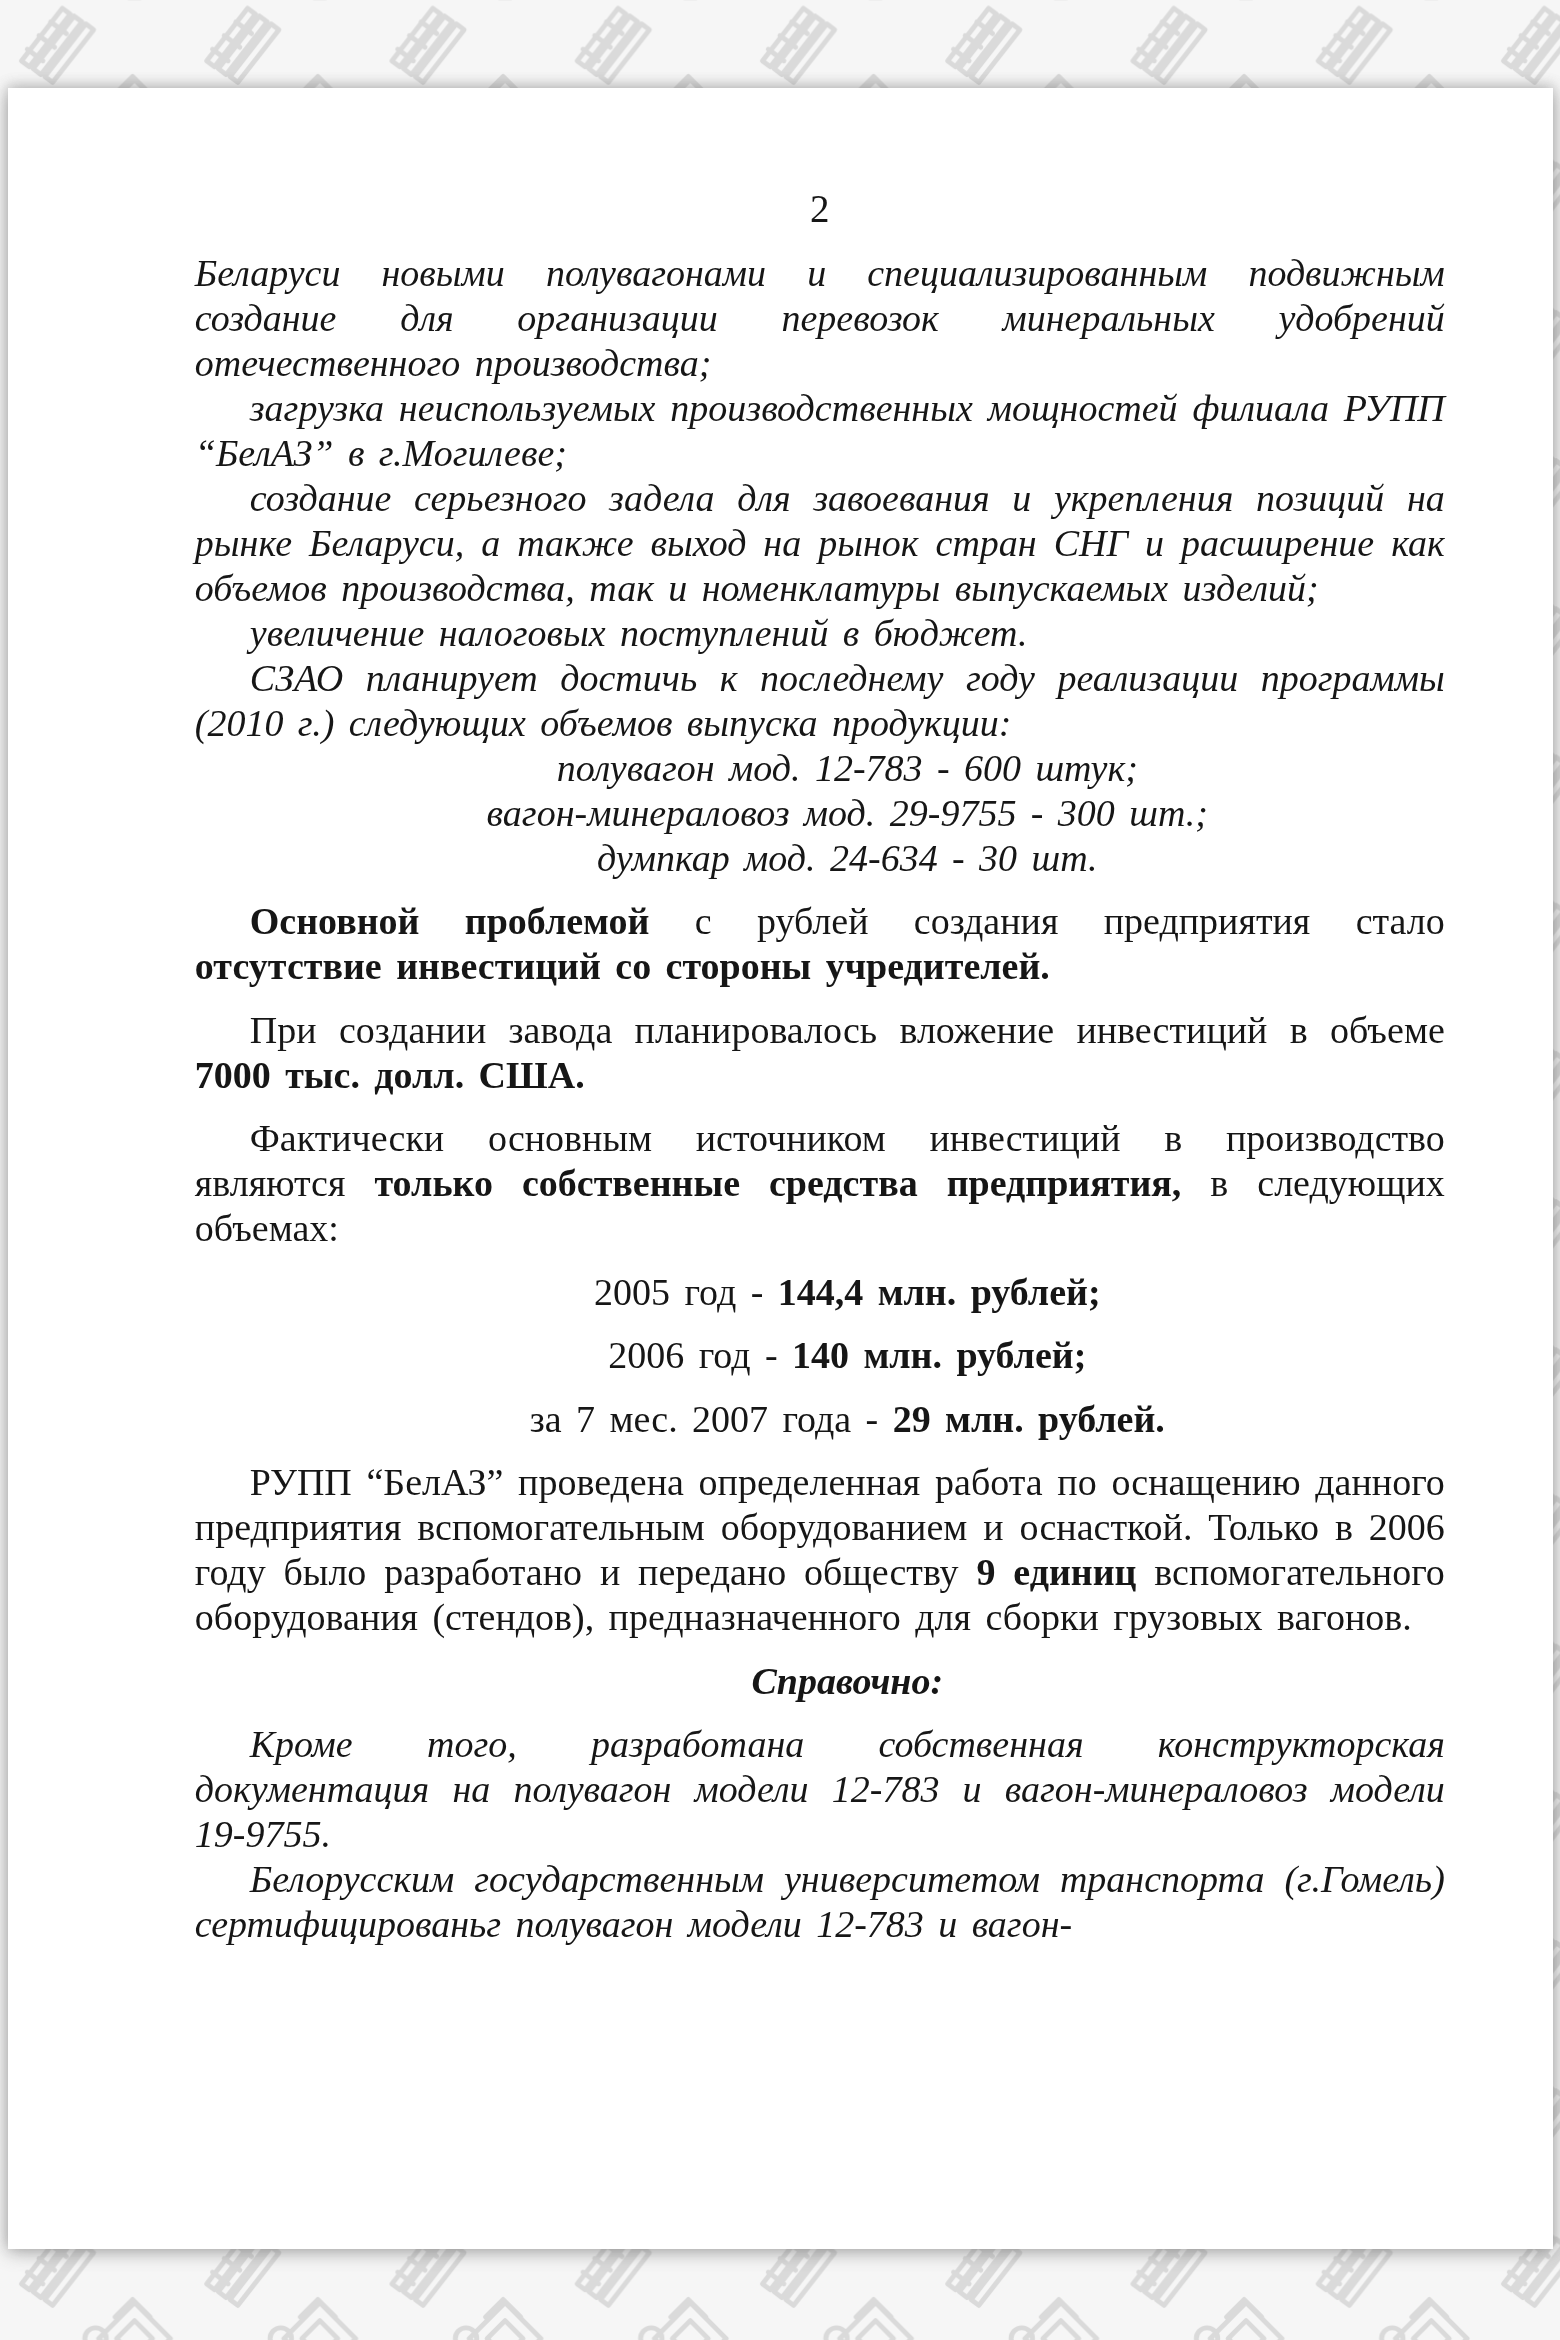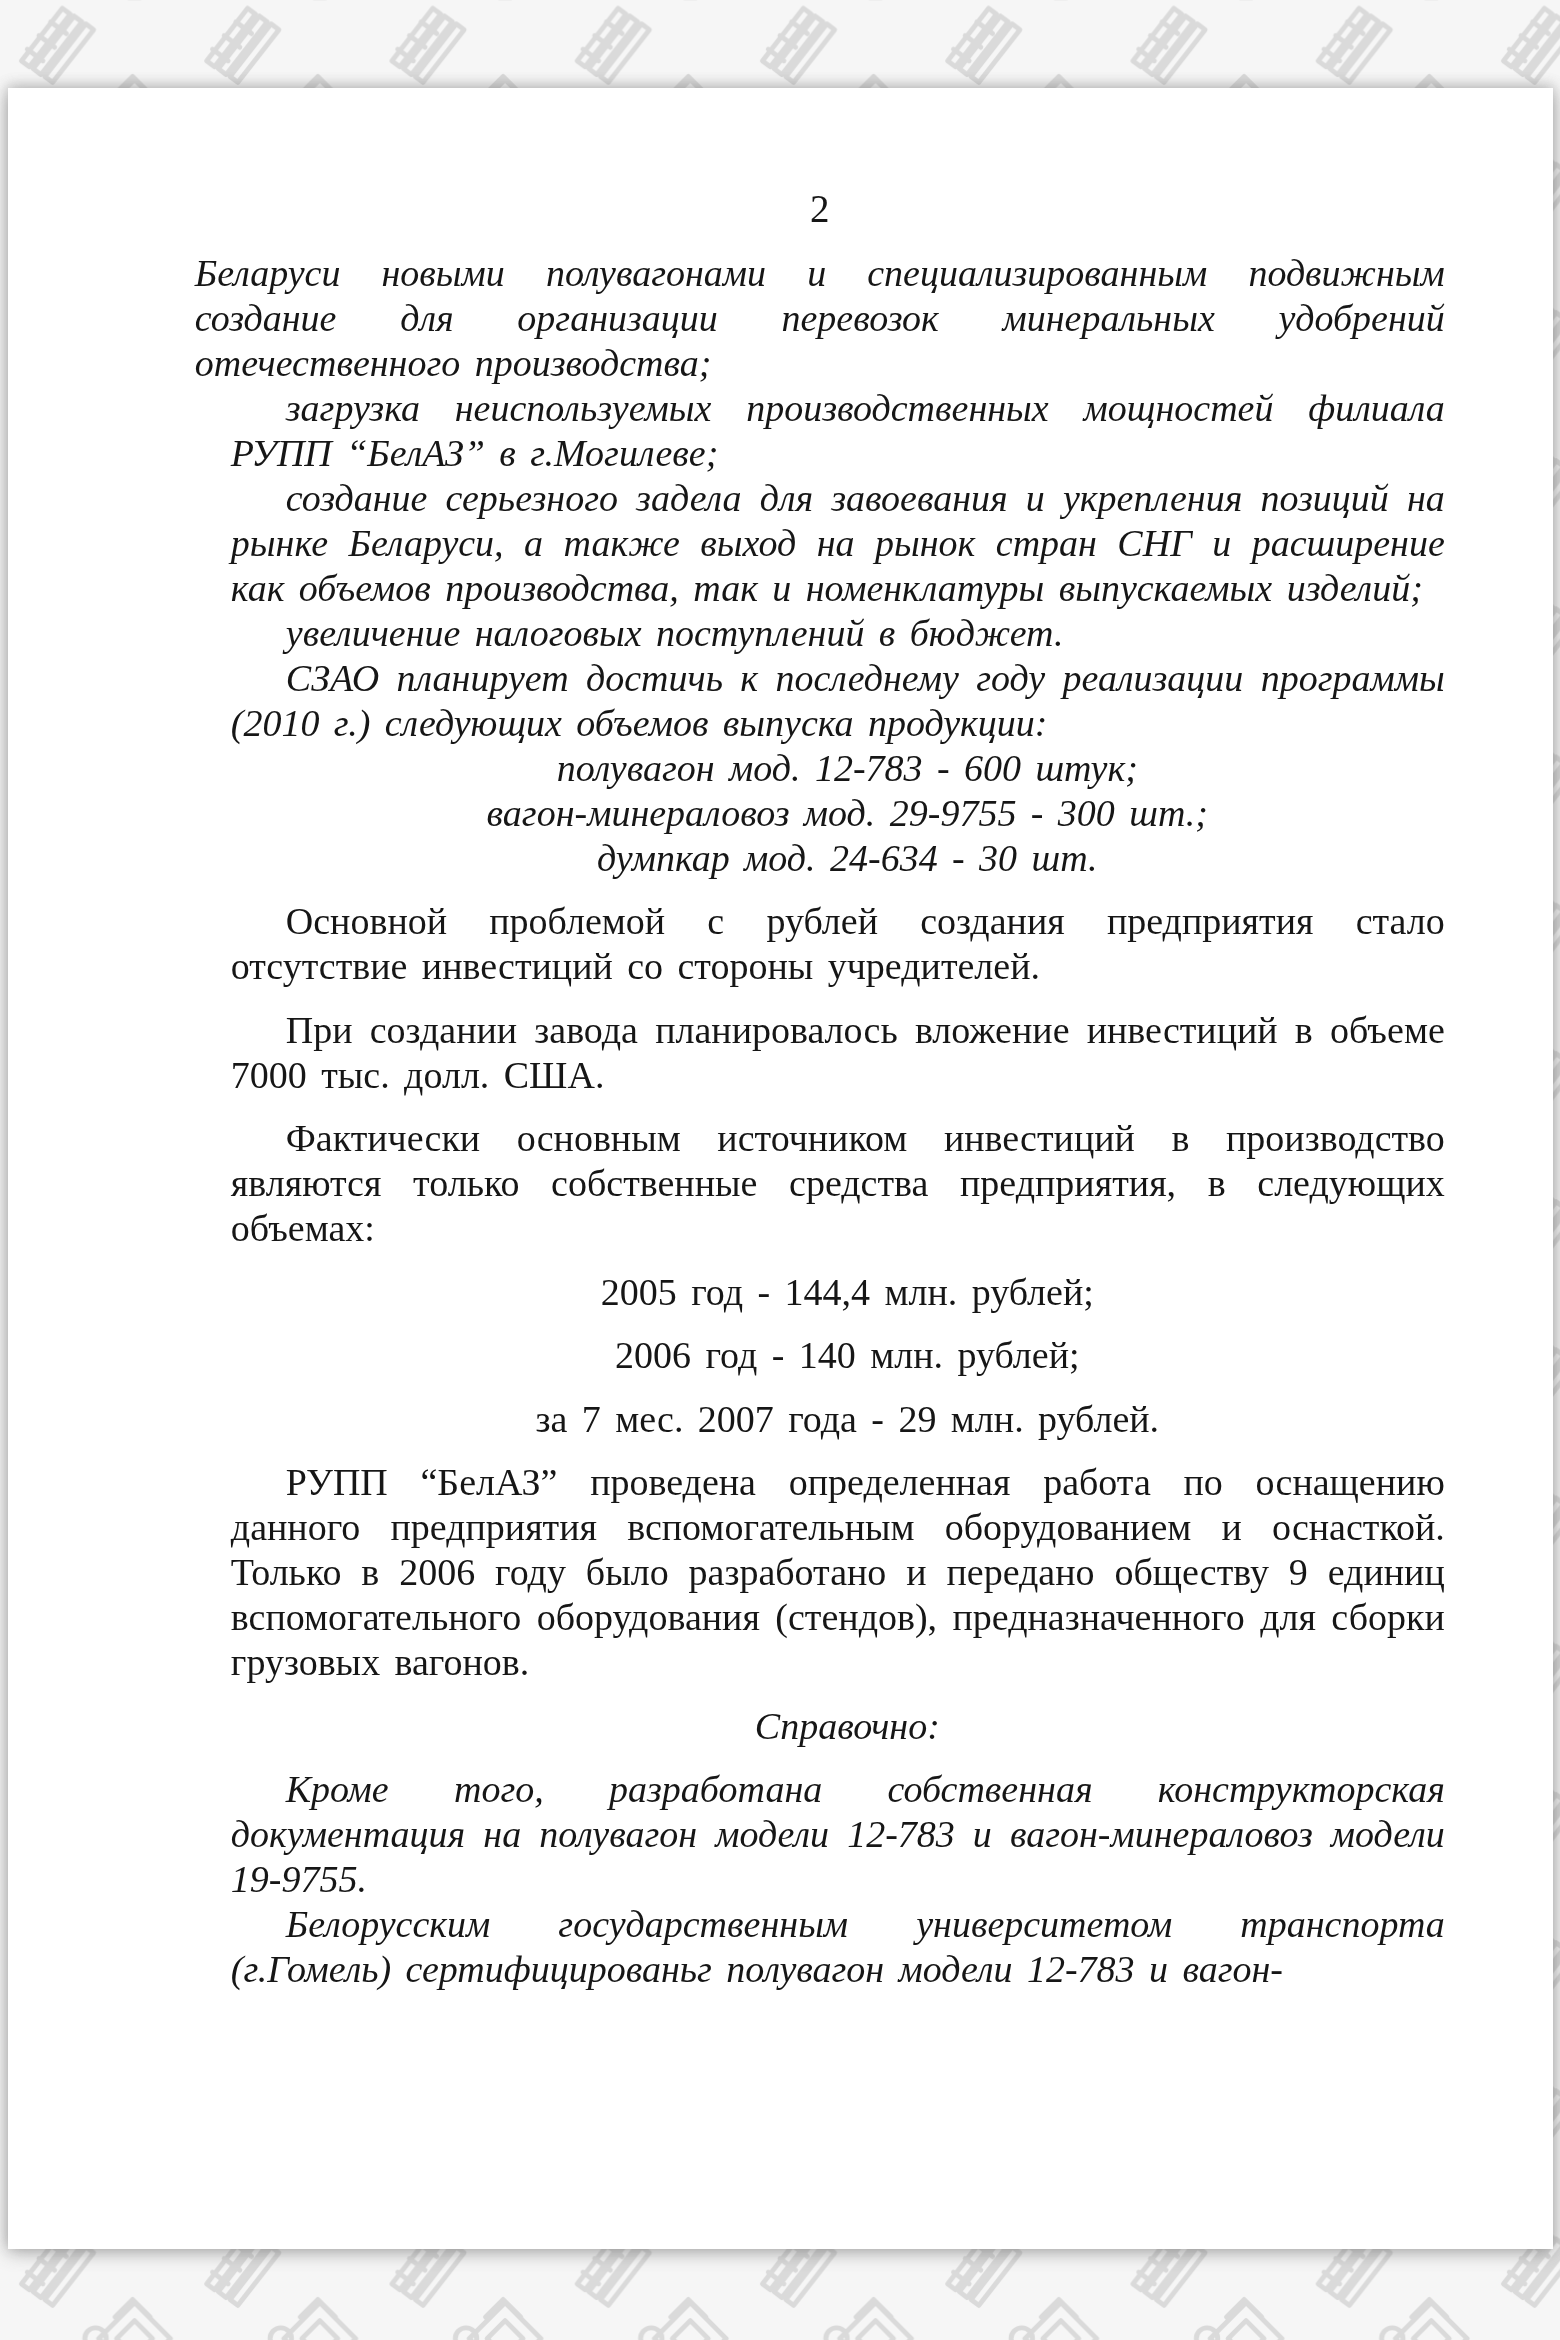--- a/index.html
+++ b/index.html
@@ -24,26 +24,26 @@
   }
   .page-num{
     text-align:center;
     margin:0 0 19.5px 0;
     font-size:39px;
   }
   .para{
     margin:0;
     text-align:justify;
   }
-  .para.indent{text-indent:55px;margin-left:36px;}
+  .para.indent{text-indent:55px;}
   .para.list{text-align:center;text-indent:55px;}
   .para.gap{margin-top:18.5px;}
   .para.italic{font-style:italic;}
   .para.bold{font-weight:bold;}
-  .b{font-weight:normal;}
+  .b{font-weight:bold;}
 </style>
 </head>
 <body>
 
 <svg class="bg" width="1560" height="2341" viewBox="0 0 1600 2400" aria-hidden="true">
   <defs>
     <pattern id="orn" width="190" height="152" patternUnits="userSpaceOnUse">
       <rect width="190" height="152" fill="#f6f6f6"></rect>
       <g stroke="#dadada" stroke-width="5" fill="none" stroke-linejoin="round" stroke-linecap="round">
         <path d="M22,62 L64,8 L72,14 L30,68 Z"></path>

